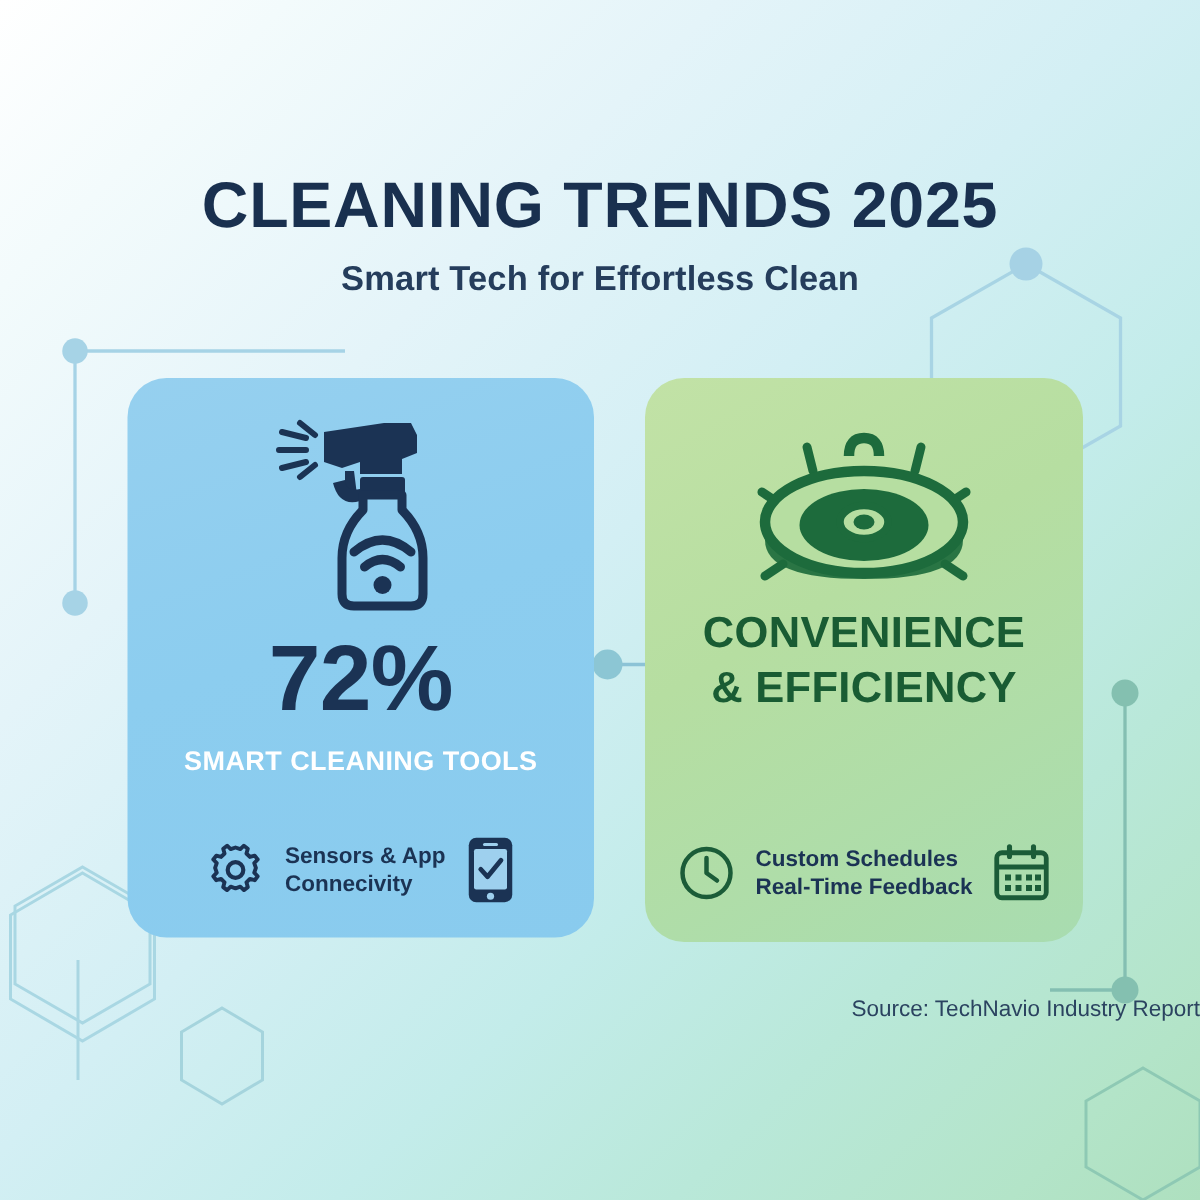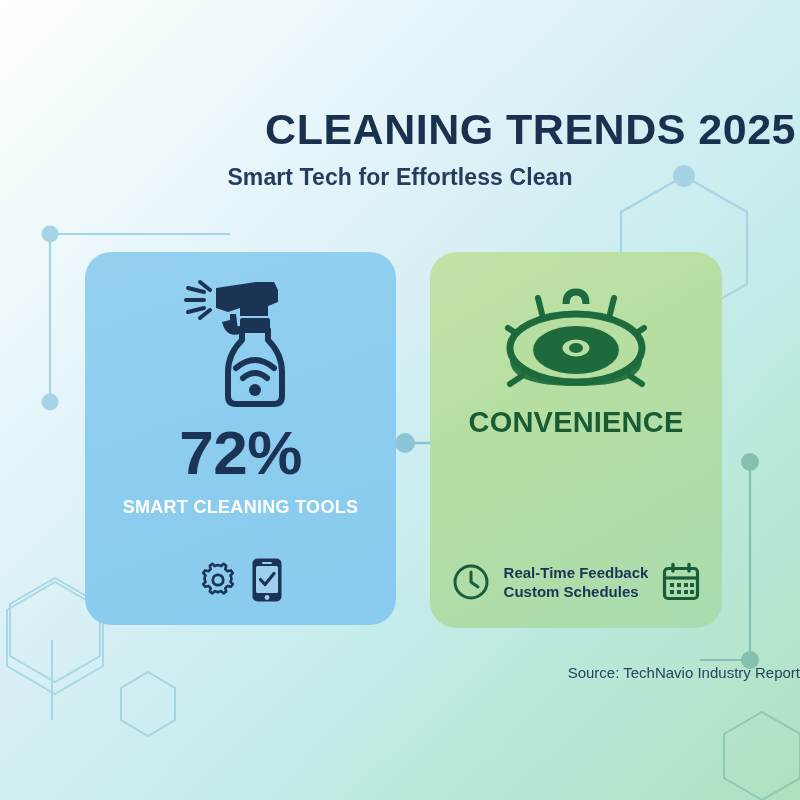--- a/index.html
+++ b/index.html
@@ -45,23 +45,22 @@
     left: 0;
     width: 800px;
     text-align: center;
   }
   .title {
     font-size: 43px;
     font-weight: bold;
     letter-spacing: 0.5px;
     color: #19304f;
     line-height: 1.02;
-    margin: 4px;
+    margin: 12px;
     white-space: nowrap;
-    text-align: right;
   }
   .subtitle {
     margin: 12px 0 0 0;
     font-size: 23px;
     color: #253d5c;
     font-weight: bold;
     letter-spacing: 0.1px;
   }
 
   
@@ -257,20 +256,24 @@
         <div class="stat-line">SMART CLEANING TOOLS</div>
       </div>
     </div>
 
     <div class="feature-row blue-feature-row">
       <svg class="feature-icon" width="38" height="38" viewBox="0 0 38 38">
         <path d="M19 4 l3.2 1.1 2.4-2.3 2.6 2.0 -0.9 3.2 2.3 2.3 3.2-0.9 2.0 2.6 -2.3 2.4 1.1 3.2 -1.1 3.2 2.3 2.4 -2.0 2.6 -3.2-0.9 -2.3 2.3 0.9 3.2 -2.6 2.0 -2.4-2.3 -3.2 1.1 -3.2-1.1 -2.4 2.3 -2.6-2.0 0.9-3.2 -2.3-2.3 -3.2 0.9 -2.0-2.6 2.3-2.4 -1.1-3.2 1.1-3.2 -2.3-2.4 2.0-2.6 3.2 0.9 2.3-2.3 -0.9-3.2 2.6-2.0 2.4 2.3 Z" fill="none" stroke="#1b3354" stroke-width="2.6" stroke-linejoin="round"></path>
         <circle cx="19" cy="19" r="5.2" fill="none" stroke="#1b3354" stroke-width="2.8"></circle>
       </svg>
 
+      <div class="feature-text">
+        <div>Sensors &amp; App</div>
+        <div>Connecivity</div>
+      </div>
 
       <svg class="feature-icon" width="32" height="46" viewBox="0 0 32 46">
         <rect x="1.5" y="1.5" width="29" height="43" rx="5" fill="#1b3354"></rect>
         <rect x="5" y="9" width="22" height="27" rx="1.5" fill="#9ed0ee"></rect>
         <rect x="11" y="5" width="10" height="2" rx="1" fill="#9ed0ee"></rect>
         <circle cx="16" cy="40.5" r="2.4" fill="#9ed0ee"></circle>
         <path d="M9.5 22.5 L14 27.5 L23 16.5" fill="none" stroke="#1b3354" stroke-width="3.2" stroke-linecap="round" stroke-linejoin="round"></path>
       </svg>
     </div>
   </div>
@@ -296,31 +299,32 @@
         <ellipse cx="82" cy="74" rx="66" ry="34" fill="#b6dea1" stroke="#1d6b3c" stroke-width="7"></ellipse>
 
         <ellipse cx="82" cy="76" rx="43" ry="24" fill="#1d6b3c"></ellipse>
         <ellipse cx="82" cy="74" rx="16" ry="11" fill="#b6dea1" stroke="#1d6b3c" stroke-width="5"></ellipse>
         <ellipse cx="82" cy="74" rx="7" ry="5" fill="#1d6b3c"></ellipse>
       </svg>
     </div>
 
     <div class="green-head">
       <div class="green-head-big">CONVENIENCE</div>
+      <div class="green-head-big">&amp; EFFICIENCY</div>
     </div>
 
     <div class="feature-row green-feature-row">
       <svg class="feature-icon" width="38" height="38" viewBox="0 0 38 38">
         <circle cx="19" cy="19" r="16" fill="none" stroke="#1b5c38" stroke-width="3"></circle>
         <path d="M19 9 L19 19 L26 24" fill="none" stroke="#1b5c38" stroke-width="3" stroke-linecap="round" stroke-linejoin="round"></path>
       </svg>
 
       <div class="feature-text feature-text-green">
+        <div>Custom Schedules</div>
         <div>Real-Time Feedback</div>
-        <div>Custom Schedules</div>
       </div>
 
       <svg class="feature-icon" width="38" height="40" viewBox="0 0 38 40">
         <rect x="2.5" y="6.5" width="33" height="30" rx="3.5" fill="none" stroke="#1b5c38" stroke-width="3.2"></rect>
         <path d="M3 16 L35 16" stroke="#1b5c38" stroke-width="3.2"></path>
         <path d="M11 2.5 L11 9" stroke="#1b5c38" stroke-width="3.4" stroke-linecap="round"></path>
         <path d="M27 2.5 L27 9" stroke="#1b5c38" stroke-width="3.4" stroke-linecap="round"></path>
         <g fill="#1b5c38">
           <rect x="8" y="21" width="4" height="4"></rect>
           <rect x="15" y="21" width="4" height="4"></rect>

